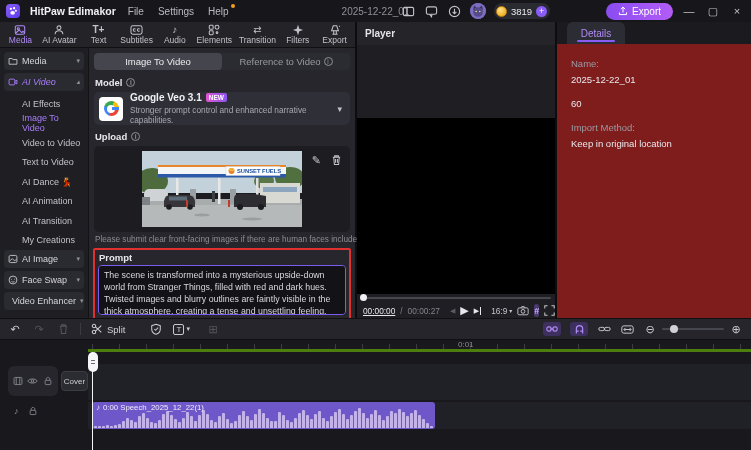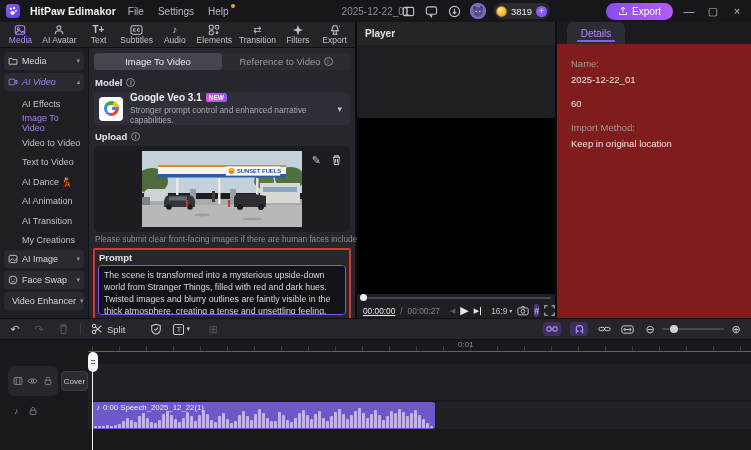--- a/index.html
+++ b/index.html
@@ -101,21 +101,21 @@
   .tt-div { width:1px; height:12px; background:#3a3a42; }
   .tbox { border:1px solid #c9c9cf; border-radius:2px; width:11px; height:11px; font-size:8px; display:flex; align-items:center; justify-content:center; color:#c9c9cf; }
   .tt-right { margin-left:auto; display:flex; align-items:center; gap:9px; }
   .tt-pill { background:#3d2f5e; border-radius:3px; width:18px; height:14px; display:flex; align-items:center; justify-content:center; color:#b18cf5; }
   .zoomslider { display:flex; align-items:center; gap:5px; }
   .ztrack { position:relative; width:62px; height:2px; background:#46464e; border-radius:1px; }
   .zknob { position:absolute; left:8px; top:-3px; width:8px; height:8px; border-radius:50%; background:#d0d0d6; }
 
   
   .timeline { position:absolute; left:0; top:340px; width:751px; height:110px; background:#18181d; }
-  .ruler { position:absolute; left:88px; top:0; right:0; height:12px; border-bottom:1px solid #4d7c0f; }
+  .ruler { position:absolute; left:88px; top:0; right:0; height:12px; border-bottom:3px solid #4d7c0f; }
   .ticks { position:absolute; left:4px; right:0; bottom:0; height:5px;
            background:repeating-linear-gradient(to right, #3c3c45 0 1px, transparent 1px 27px); }
   .rlabel { position:absolute; left:370px; top:0px; font-size:8px; color:#8a8a92; }
   .lane { position:absolute; left:88px; right:0; background:#202027; }
   .lane.v { top:24px; height:36px; }
   .lane.a { top:62px; height:27px; }
   .trackhead { position:absolute; left:8px; top:26px; width:50px; height:30px; background:#26262c; border-radius:6px; display:flex; align-items:center; justify-content:space-around; padding:0 3px; color:#8a8a92; }
   .coverbtn { position:absolute; left:61px; top:31px; width:27px; height:20px; background:#2b2b32; border:1px solid #3c3c45; border-radius:4px; color:#d0d0d6; font-size:8px; display:flex; align-items:center; justify-content:center; }
   .ahead { position:absolute; left:8px; top:66px; width:50px; display:flex; gap:9px; padding-left:6px; color:#8a8a92; font-size:9px; align-items:center; }
   .clip { position:absolute; left:92px; top:62px; width:343px; height:27px; background:#6e57c8; border-radius:3px; overflow:hidden; }

